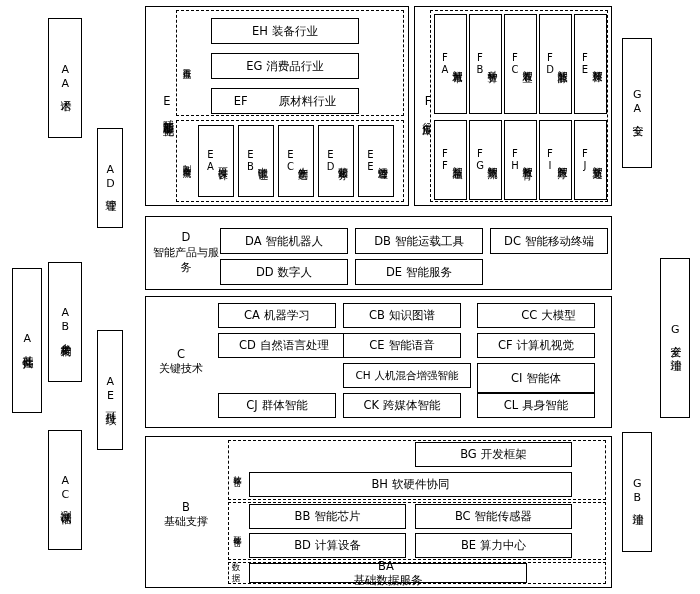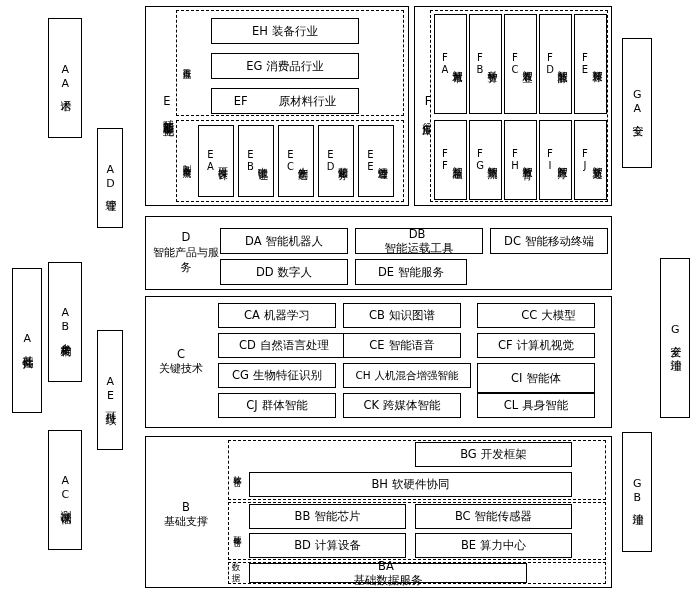--- a/index.html
+++ b/index.html
@@ -218,33 +218,33 @@
 
   <div class="label-cell" style="left:150px;top:222px;width:72px;height:62px;flex-direction:column;">
     <span class="group-title">D</span>
     <span class="group-title" style="font-size:11px;">智能产品与服务</span>
   </div>
 
   <div class="box item" style="left:220px;top:228px;width:128px;height:26px;">
     <span class="code">DA</span>
     <span>智能机器人</span>
   </div>
-  <div class="box item" style="left:355px;top:228px;width:128px;height:26px;flex-direction:column;">
+  <div class="box item" style="left:355px;top:228px;width:128px;height:26px;">
     <span class="code">DB</span>
     <span>智能运载工具</span>
   </div>
   <div class="box item" style="left:490px;top:228px;width:118px;height:26px;">
     <span class="code">DC</span>
     <span>智能移动终端</span>
   </div>
   <div class="box item" style="left:220px;top:259px;width:128px;height:26px;">
     <span class="code">DD</span>
     <span>数字人</span>
   </div>
-  <div class="box item" style="left:355px;top:259px;width:112px;height:26px;">
+  <div class="box item" style="left:355px;top:259px;width:128px;height:26px;">
     <span class="code">DE</span>
     <span>智能服务</span>
   </div>
 
   <div class="box" style="left:145px;top:296px;width:467px;height:132px;"></div>
 
   <div class="label-cell" style="left:150px;top:302px;width:62px;height:120px;flex-direction:column;">
     <span class="group-title">C</span>
     <span class="group-title" style="font-size:11px;">关键技术</span>
   </div>
@@ -268,24 +268,20 @@
   </div>
   <div class="box item" style="left:343px;top:333px;width:118px;height:25px;">
     <span class="code">CE</span>
     <span>智能语音</span>
   </div>
   <div class="box item" style="left:477px;top:333px;width:118px;height:25px;">
     <span class="code">CF</span>
     <span>计算机视觉</span>
   </div>
 
-  <div class="box item" style="left:218px;top:363px;width:118px;height:25px;">
-    <span class="code">CG</span>
-    <span>生物特征识别</span>
-  </div>
   <div class="box item" style="left:343px;top:363px;width:128px;height:25px;font-size:10.5px;">
     <span class="code">CH</span>
     <span>人机混合增强智能</span>
   </div>
   <div class="box item" style="left:477px;top:363px;width:118px;height:30px;">
     <span class="code">CI</span>
     <span>智能体</span>
   </div>
 
   <div class="box item" style="left:218px;top:393px;width:118px;height:25px;">

